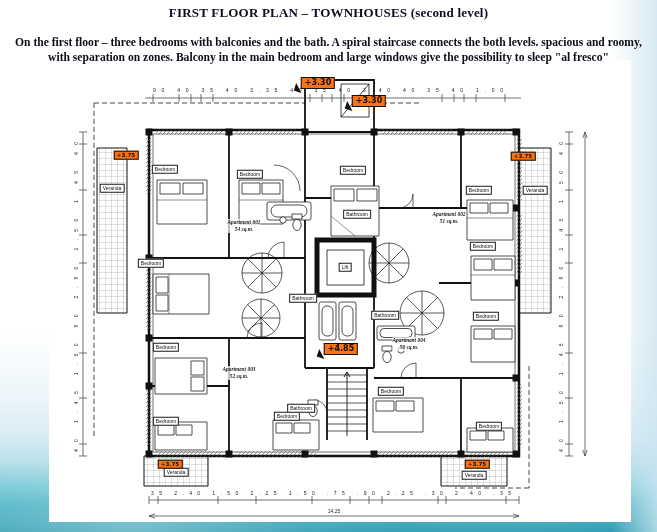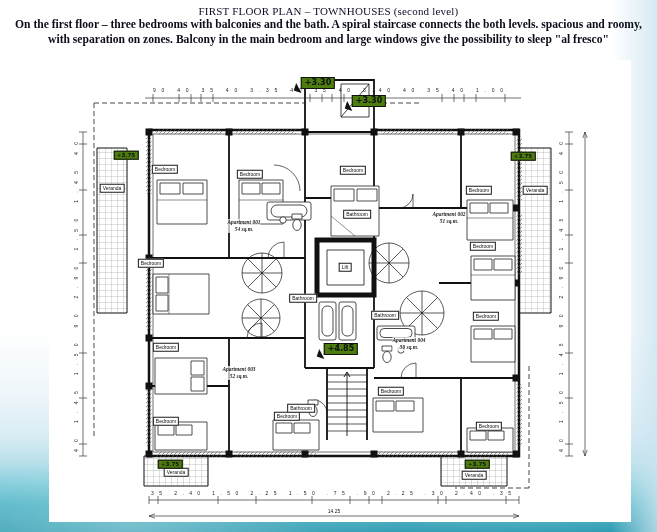--- a/index.html
+++ b/index.html
@@ -10,34 +10,34 @@
     font-family:"Liberation Serif",serif;color:#111;
   }
   .slide::after{ 
     content:"";position:absolute;inset:0;pointer-events:none;
     background:
       radial-gradient(60% 18% at 20% 99%,rgba(255,255,255,.35),rgba(255,255,255,0) 70%),
       radial-gradient(50% 14% at 75% 93%,rgba(255,255,255,.25),rgba(255,255,255,0) 70%),
       linear-gradient(90deg,rgba(210,232,242,0) 93%,rgba(203,228,240,.8) 100%);
   }
   .header{position:absolute;top:5px;left:0;width:657px;text-align:center;z-index:3;}
-  .title{font-size:11px;font-weight:normal;color:#0d0d26;letter-spacing:.2px;}
-  .subtitle{margin:0 auto 0;width:645px;font-size:11.6px;font-weight:bold;color:#0d0d1a;line-height:1.32;}
+  .title{font-size:13px;font-weight:bold;color:#0d0d26;letter-spacing:.2px;}
+  .subtitle{margin:14px auto 0;width:645px;font-size:11.6px;font-weight:bold;color:#0d0d1a;line-height:1.32;}
   .sheet{position:absolute;left:49px;top:60px;width:582px;height:462px;background:#fff;z-index:2;}
   .plan-wrap{position:absolute;left:20px;top:8px;width:560px;height:455px;}
   svg{position:absolute;left:0;top:0;}
   svg *{vector-effect:non-scaling-stroke;}
   .dim{font:5px "Liberation Sans",sans-serif;fill:#222;}
   #labels{position:absolute;left:0;top:0;width:560px;height:455px;}
   .rl{position:absolute;transform:translate(-50%,-50%);font:5px/1.1 "Liberation Sans",sans-serif;
       border:.8px solid #1a1a1a;background:#fff;padding:.5px 2px;white-space:nowrap;}
   .apt{position:absolute;transform:translate(-50%,-50%);font:italic 600 5.4px/1.3 "Liberation Serif",serif;
       text-align:center;color:#222;white-space:nowrap;background:rgba(255,255,255,.7);}
   .elev{position:absolute;transform:translate(-50%,-50%);font:bold 8px/1 "DejaVu Sans",sans-serif;
-      border:1px solid #111;background:#4d7c0f;padding:1px 3px;white-space:nowrap;}
+      border:1px solid #111;background:#f97316;padding:1px 3px;white-space:nowrap;}
   .elev.small{font-size:5.6px;padding:.5px 2px;}
   .flag{position:absolute;left:-7px;bottom:-4px;width:0;height:0;
       border-left:8px solid #111;border-top:8px solid transparent;transform:rotate(18deg);}
 </style>
 </head>
 <body>
 
 <div class="slide">
 
   <div class="header">

